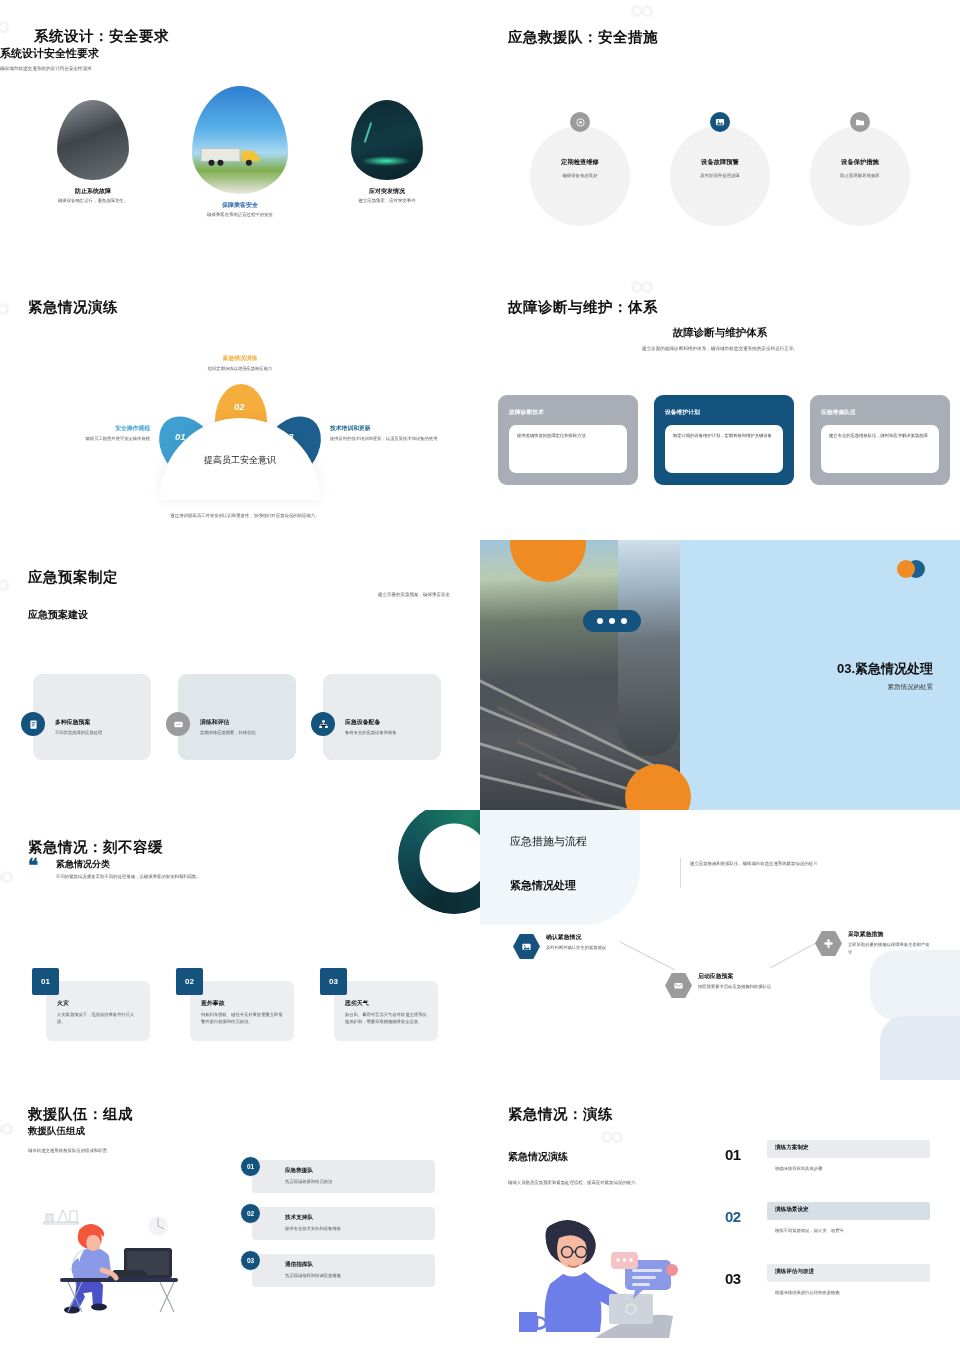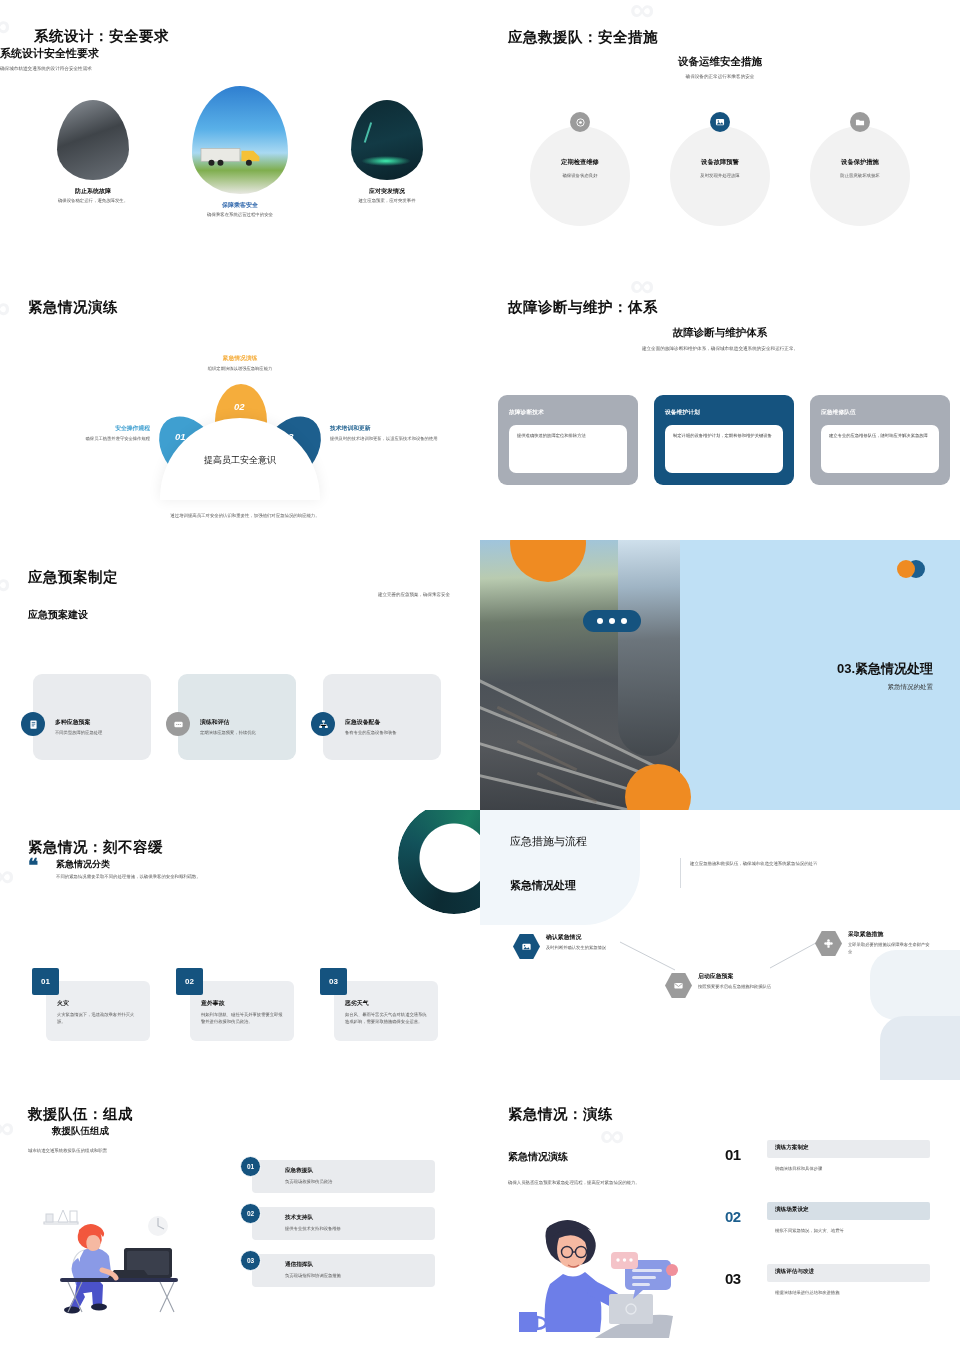--- a/index.html
+++ b/index.html
@@ -210,21 +210,21 @@
   .step .t { font-size:5.9px; font-weight:bold; color:#111; }
   .step .d { margin-top:3px; font-size:4.3px; color:#555; line-height:1.6; }
   .step.s1 { left:33px; top:123px; }
   .step.s2 { left:185px; top:162px; }
   .step.s3 { left:335px; top:120px; }
 
   
   #sl9 { left:0; top:1080px; }
   #sl9 .s-title { position:absolute; left:28px; top:25px; }
   #sl9 .h2 { position:absolute; left:28px; top:45px; font-size:9.5px;
-             font-weight:bold; color:#111;margin-left:24px; }
+             font-weight:bold; color:#111; }
   #sl9 .p2 { position:absolute; left:28px; top:68px; font-size:4.4px; color:#555; }
   .rt-list { position:absolute; left:240px; top:80px; width:195px; }
   .rt-item { position:relative; height:33px; margin-bottom:14px; }
   .rt-card { position:absolute; left:12px; top:0; right:0; height:33px;
              background:#e9ebee; border-radius:4px; padding:7px 0 0 33px; }
   .rt-card .t { font-size:5.6px; font-weight:bold; color:#111; }
   .rt-card .d { margin-top:4px; font-size:4.3px; color:#555; }
   .rt-badge { position:absolute; left:0; top:-4px; width:21px; height:21px;
               border-radius:50%; background:#15537f; color:#fff; z-index:2;
               display:flex; align-items:center; justify-content:center;
@@ -287,24 +287,20 @@
         </div>
         <div class="petal-name">应对突发情况</div>
         <div class="petal-desc">建立应急预案，应对突发事件</div>
       </div>
     </div>
   </div>
 
   <div class="slide" id="sl2">
     <div class="wm" style="left:150px; top:-10px;">∞</div>
     <div class="s-title">应急救援队：安全措施</div>
-    <div class="head">
-      <div class="h-main">设备运维安全措施</div>
-      <div class="h-sub">确保设备的正常运行和乘客的安全</div>
-    </div>
     <div class="circ-row">
       <div class="circ-wrap">
         <div class="circ"></div>
         <div class="circ-badge grey">
           <svg width="9" height="9" viewBox="0 0 16 16">
               <circle cx="8" cy="8" r="6.5" fill="none" stroke="#fff" stroke-width="1.6"></circle>
               <circle cx="8" cy="8" r="2.4" fill="#fff"></circle>
             </svg>
         </div>
         <div class="circ-text">

